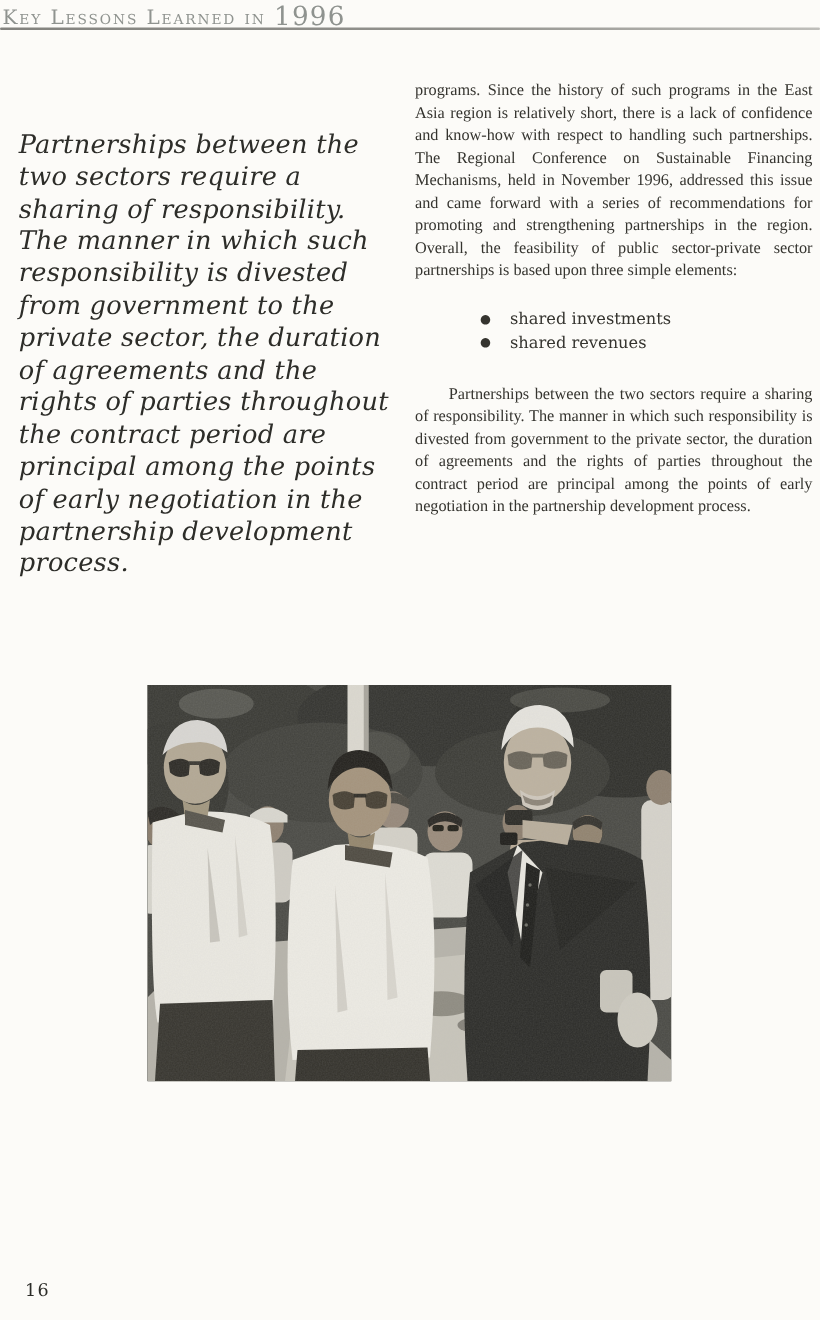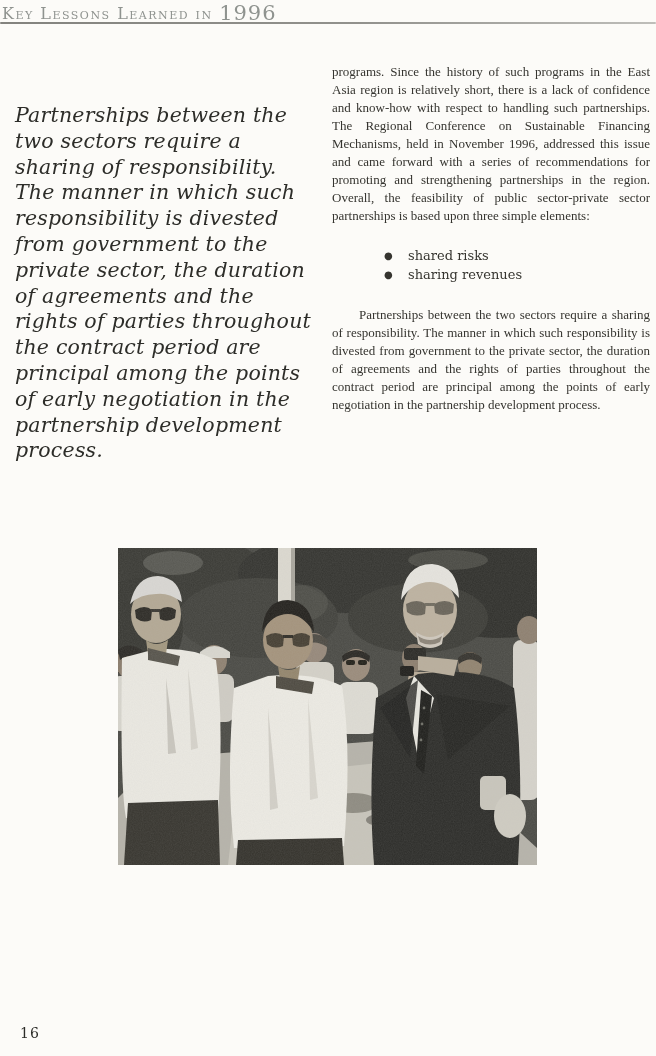--- a/index.html
+++ b/index.html
@@ -91,24 +91,24 @@
   </div>
   <div class="header-rule"></div>
 
   <aside class="pullquote">Partnerships between the two sectors require a sharing of responsibility.  The manner in which such responsibility is divested from government to the private sector, the duration of agreements and the rights of parties throughout the contract period are principal among the points of early negotiation in the partnership development process.</aside>
 
   <main class="bodycol">
     <p>programs.  Since the history of such programs in the East Asia region is relatively short, there is a lack of confidence and know-how with respect to handling such partnerships.  The Regional Conference on Sustainable Financing Mechanisms, held in November 1996, addressed this issue and came forward with a series of recommendations for promoting and strengthening partnerships in the region.  Overall, the feasibility of public sector-private sector partnerships is based upon three simple elements:</p>
 
     <ul class="bullet-list">
       <li>
-        <span class="bullet">●</span><span>shared risks</span>
+        <span class="bullet">●</span><span>shared investments</span>
       </li>
       <li>
-        <span class="bullet">●</span><span>sharing revenues</span>
+        <span class="bullet">●</span><span>shared revenues</span>
       </li>
     </ul>
 
     <p class="indented">Partnerships between the two sectors require a sharing of responsibility.  The manner in which such responsibility is divested from government to the private sector, the duration of agreements and the rights of parties throughout the contract period are principal among the points of early negotiation in the partnership development process.</p>
   </main>
 
   <figure class="photo-figure">
     <div class="photo-frame" role="img" aria-label="Black-and-white photograph of two officials in white barong shirts walking beside a white-haired man in a dark suit and tie, with a crowd and trees behind them.">
       <svg width="419" height="317" viewBox="0 0 419 317" xmlns="http://www.w3.org/2000/svg">
         <defs>

